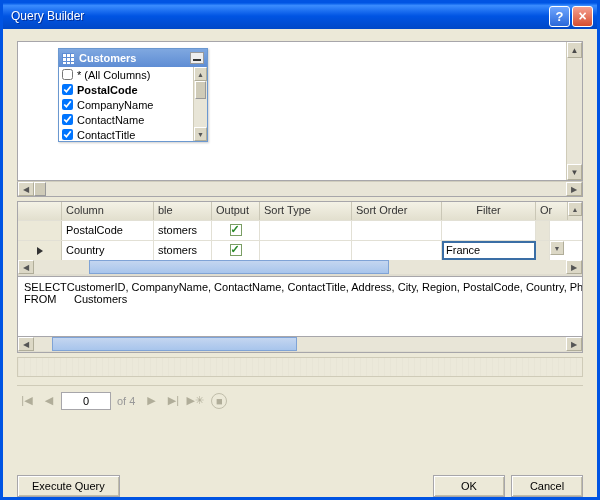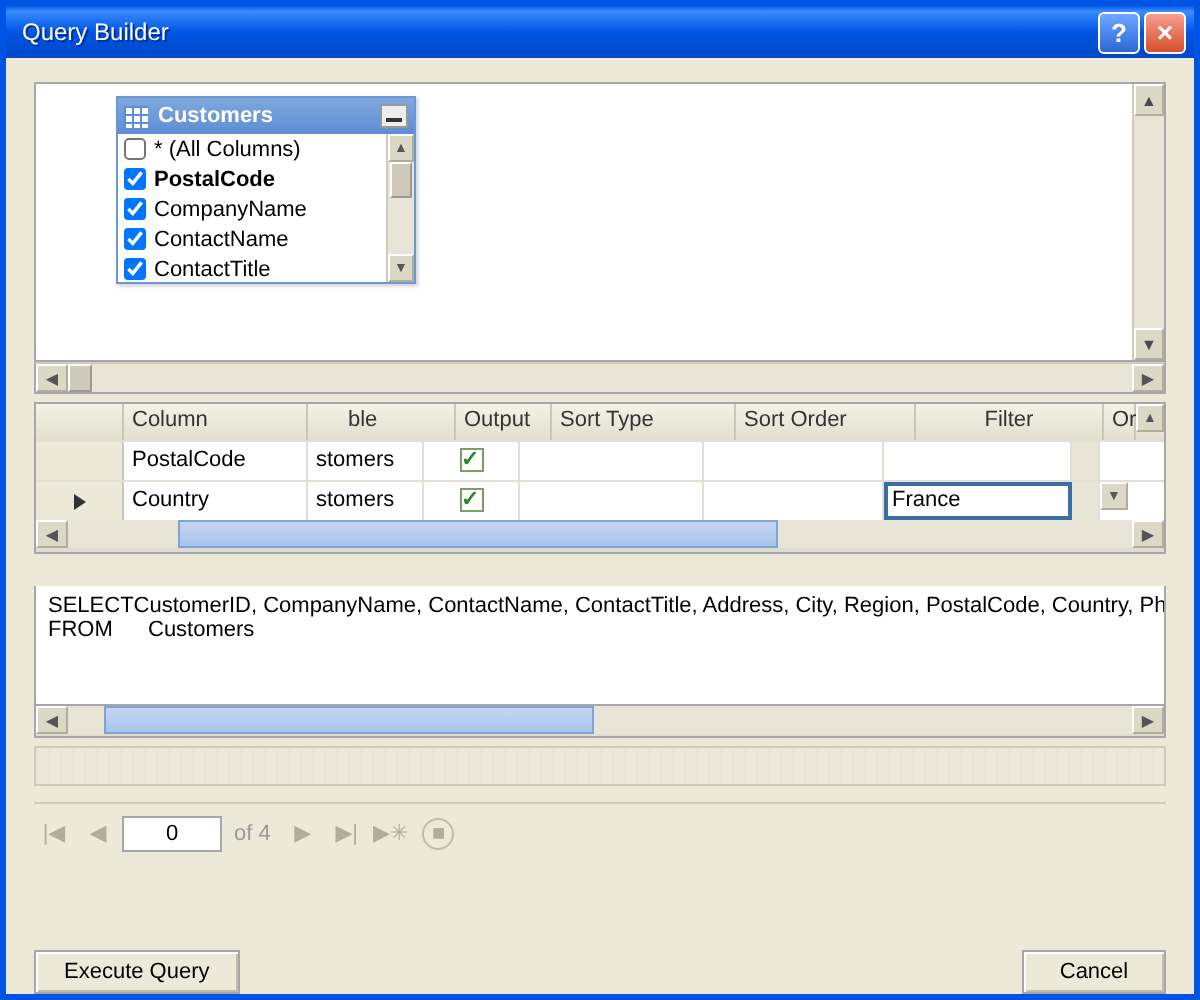--- a/index.html
+++ b/index.html
@@ -30,34 +30,34 @@
 .col-list-scroll-btn.bot { position:absolute; bottom:0; left:0; right:0; }
 .col-list-thumb { position:absolute; left:1px; right:1px; top:14px; height:18px; background:#cfcbb8; border:1px solid #fff; border-right-color:#999; border-bottom-color:#999;}
 .hscroll-bar { height: 16px; background: #e0ddd0; border: 1px solid #a7a6aa; border-top: 1px solid #d0cdbe; display: flex; align-items: center; position: relative; }
 .hscroll-btn { width: 16px; height: 14px; background: #dcd8c6; border: 1px solid #fff; border-right-color:#b0ad99; border-bottom-color:#b0ad99; display:flex;align-items:center;justify-content:center;font-size:8px;color:#555; }
 .hscroll-track { flex:1; height:14px; background:#e8e5d7; position:relative; }
 .hscroll-thumb-small { position:absolute; left:0; width:12px; top:0; bottom:0; background:#cfcbb8; border:1px solid #fff; border-right-color:#999; border-bottom-color:#999; }
 .grid-pane { margin-top: 4px; border: 1px solid #a7a6aa; background: #fff; }
 .grid-header { display: flex; height: 18px; background: linear-gradient(#f4f2e6,#e2dfce); }
 .gh { border-right: 1px solid #cac7b6; padding: 2px 4px; color: #333; }
 .gh.rowhdr { width: 44px; background: linear-gradient(#f4f2e6,#e2dfce); }
-.gh.c1 { width: 92px; } .gh.c2 { width: 58px; margin-left: 16px; } .gh.c3 { width: 48px; }
+.gh.c1 { width: 92px; } .gh.c2 { width: 58px; } .gh.c3 { width: 48px; }
 .gh.c4 { width: 92px; } .gh.c5 { width: 90px; } .gh.c6 { width: 94px; text-align: center; } .gh.c7 { flex:1; }
 .gr { display: flex; height: 20px; border-top: 1px solid #e2e0d5; }
 .gc { border-right: 1px solid #e2e0d5; padding: 3px 4px; }
 .gc.rowhdr { width: 44px; background: #ece9d8; border-right:1px solid #cac7b6; display:flex; align-items:center; justify-content:center; }
 .row-arrow { width:0; height:0; border-top:4px solid transparent; border-bottom:4px solid transparent; border-left:6px solid #333; }
 .gc.c1 { width: 92px; } .gc.c2 { width: 58px; } .gc.c3 { width: 48px; text-align:center; }
 .gc.c4 { width: 92px; } .gc.c5 { width: 90px; } .gc.c6 { width: 94px; } .gc.c7 { width:14px; background:#e8e5d7; }
 .chk { display:inline-block; width:12px; height:12px; border:1px solid #7a9e64; background:#fff; position:relative; }
 .chk::after { content:'✓'; position:absolute; left:0; top:-2px; color:#2a8a2a; font-size:11px; font-weight:bold; }
 .grid-hscroll { height: 16px; background:#e0ddd0; display:flex; }
 .grid-hscroll .hscroll-track { position:relative; }
 .wide-thumb { position:absolute; left:55px; width:300px; top:0; bottom:0; background: linear-gradient(#c4d6f0,#a8c5ec); border:1px solid #7fa3d6; }
-.sql-pane { margin-top: 16px; border: 1px solid #a7a6aa; border-top:none; background:#fff; height: 60px; padding: 4px 6px; font-family: Tahoma; white-space: nowrap; overflow:hidden; position:relative; }
+.sql-pane { margin-top: 0; border: 1px solid #a7a6aa; border-top:none; background:#fff; height: 60px; padding: 4px 6px; font-family: Tahoma; white-space: nowrap; overflow:hidden; position:relative; }
 .sql-row { display:flex; }
 .sql-kw { width:50px; }
 .sql-hscroll { height:16px; background:#e0ddd0; border:1px solid #a7a6aa; border-top:none; display:flex; }
 .sql-hscroll .wide-thumb { left:18px; width:245px; }
 .results-pane { margin-top:4px; height:20px; background: repeating-linear-gradient(90deg,#e8e5d6,#e8e5d6 1px,#ece9da 1px,#ece9da 6px); border:1px solid #cfcbb8; }
 .nav-bar { margin-top: 8px; height: 24px; display:flex; align-items:center; gap:2px; border-top:1px solid #cfcbb8; padding-top:6px; }
 .nav-btn { width:20px; height:18px; background:#ece9d8; border:none; color:#b0ad99; font-size:11px; display:flex; align-items:center; justify-content:center; }
 .nav-input { width:50px; height:18px; border:1px solid #a7a6aa; text-align:center; font-size:11px; background:#fff; }
 .nav-of { color:#999; margin:0 4px; }
 .footer { margin-top: auto; display:flex; align-items:center; padding-top:10px; }
@@ -203,16 +203,17 @@
     <span class="nav-of">of 4</span>
     <button class="nav-btn">▶</button>
     <button class="nav-btn">▶|</button>
     <button class="nav-btn">▶✳</button>
     <button class="nav-btn" style="border:1px solid #c0bdaa;border-radius:50%;width:16px;height:16px;margin-left:4px;">■</button>
   </div>
 
   <div class="footer">
     <button class="exec-btn">Execute Query</button>
     <div style="flex:1"></div>
+    <button class="dlg-btn">OK</button>
     <button class="dlg-btn">Cancel</button>
   </div>
 
 </div>
 
 </body></html>

